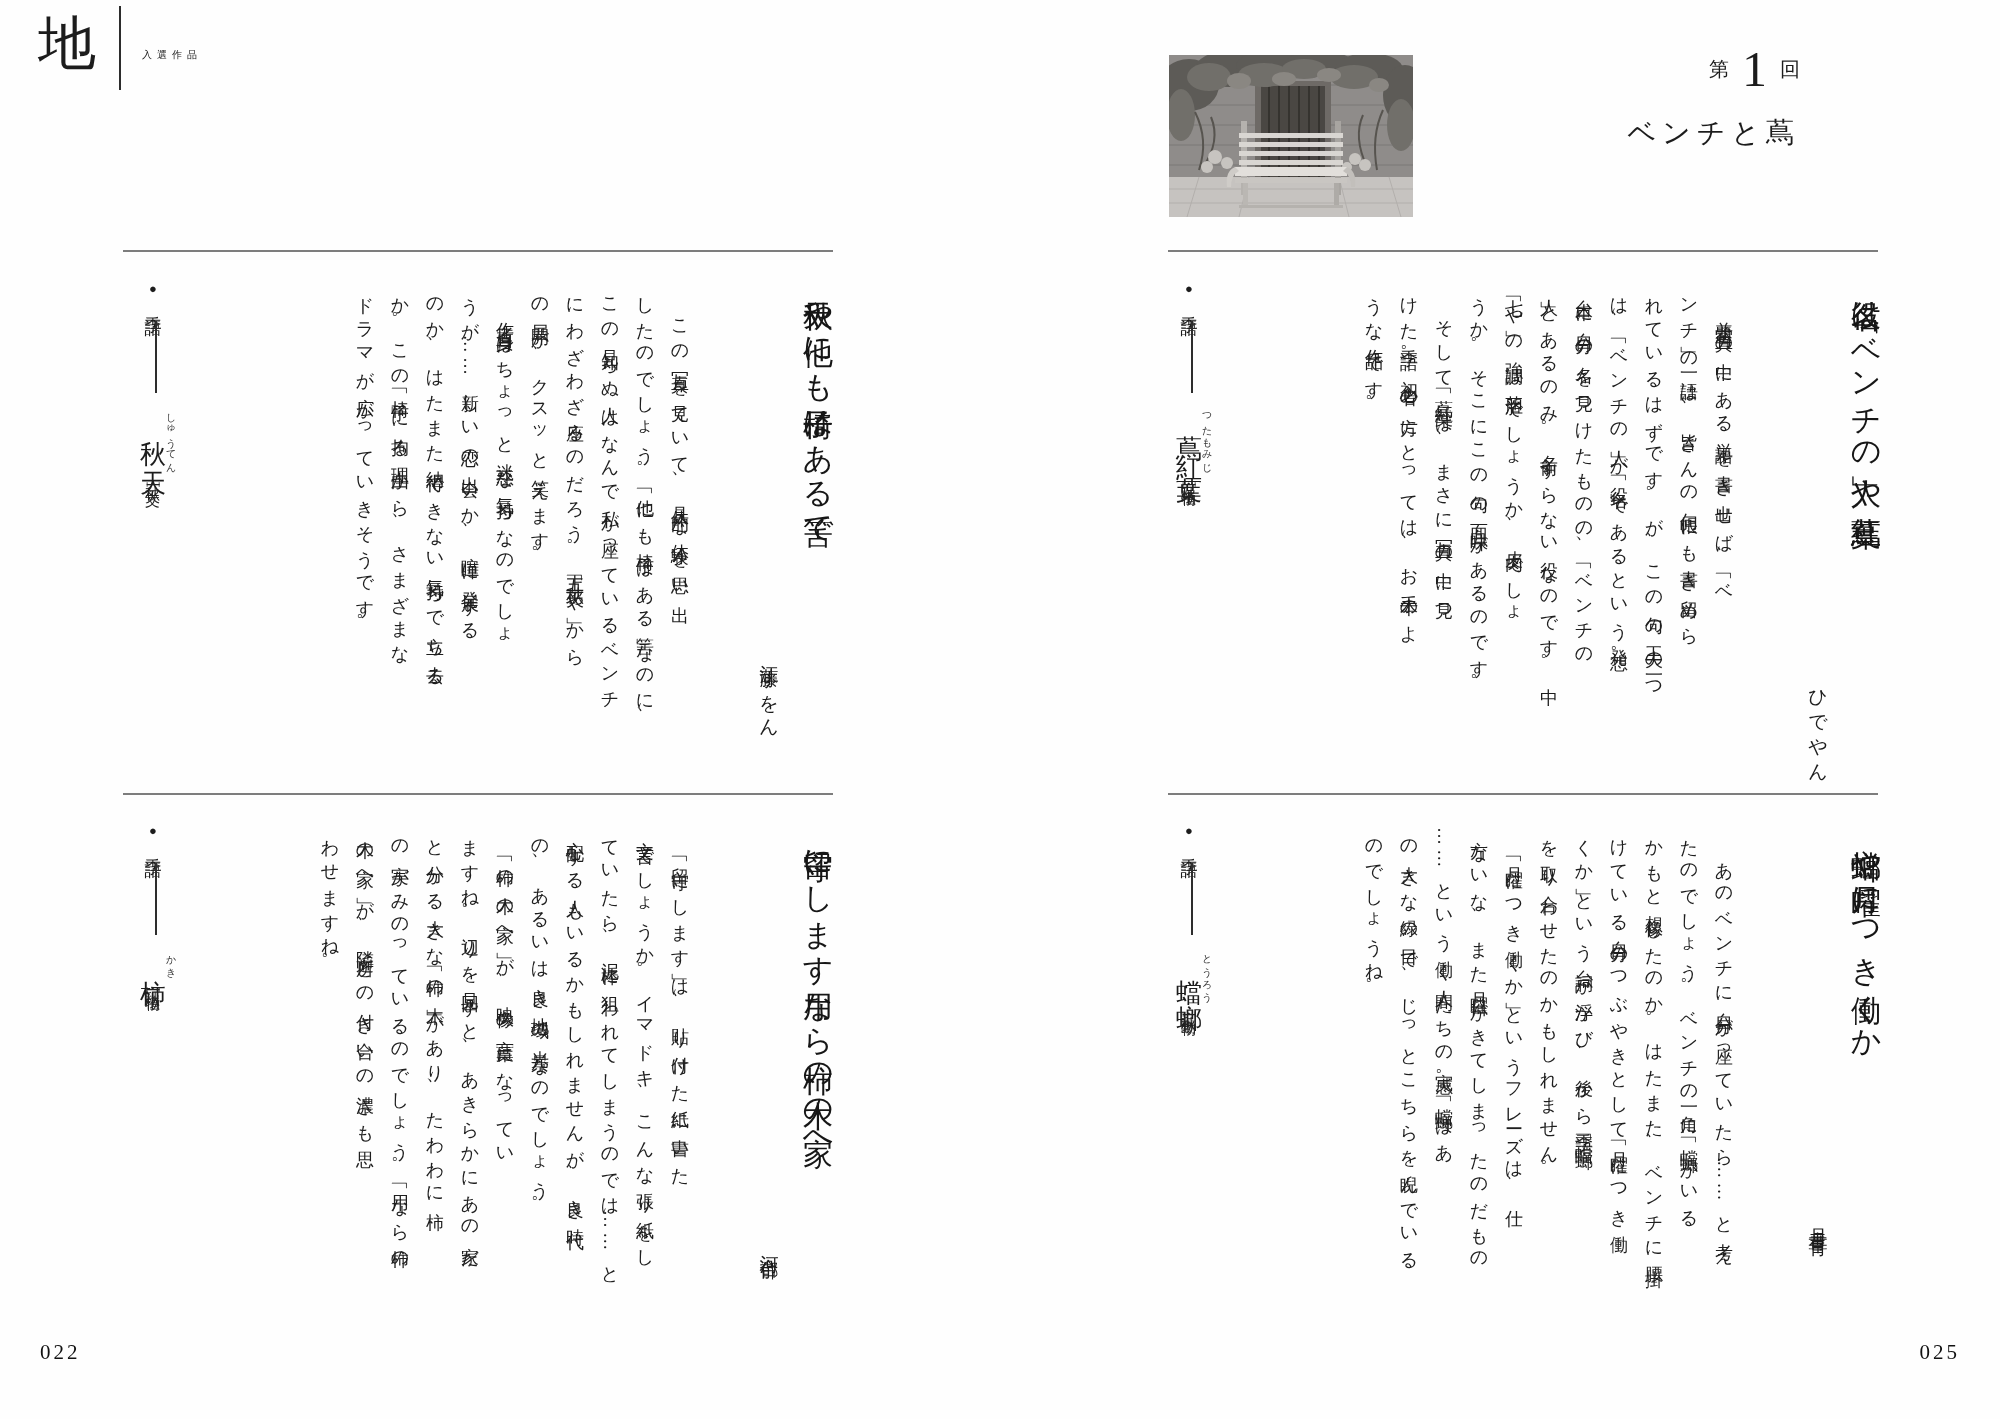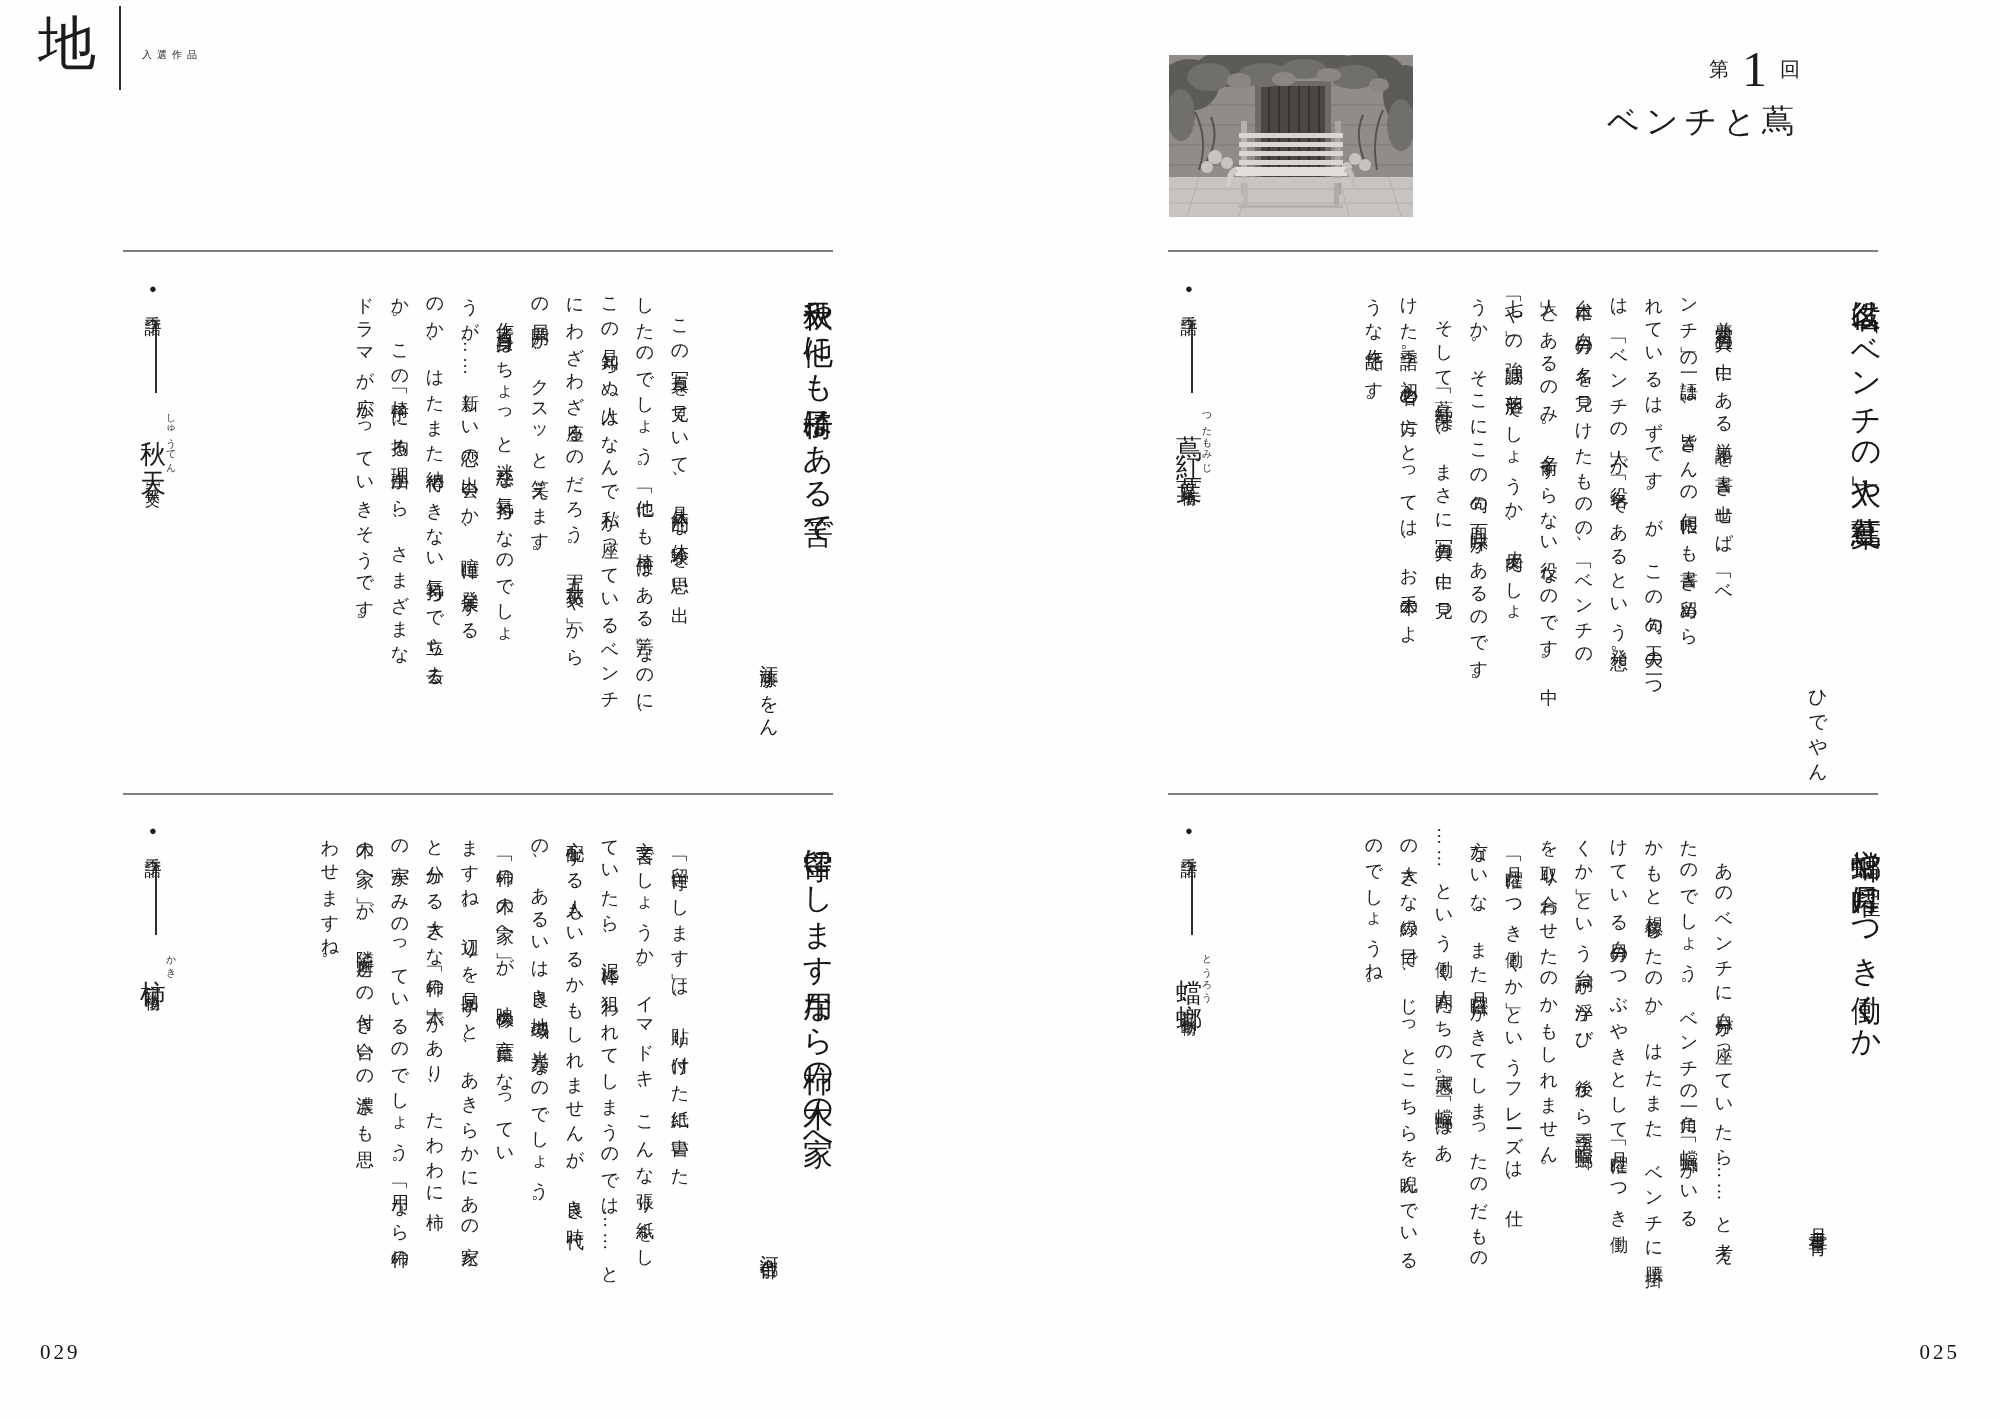--- a/index.html
+++ b/index.html
@@ -10,21 +10,21 @@
   }
   
   .corner-kanji{position:absolute;left:38px;top:12px;font-size:58px;line-height:1.1;font-weight:500;}
   .corner-divider{position:absolute;left:119px;top:6px;width:2px;height:84px;background:#2c2c2c;}
   .corner-label{position:absolute;left:142px;top:48px;font-size:10px;letter-spacing:5px;
     font-family:"Liberation Sans","DejaVu Sans",sans-serif;color:#222;}
   
   .chapter-no{position:absolute;right:200px;top:38px;display:flex;align-items:center;gap:13px;height:62px;}
   .chapter-no .small{font-size:20px;}
   .chapter-no .big{font-size:50px;line-height:1;}
-  .chapter-title{position:absolute;right:200px;top:100px;font-size:32px;letter-spacing:6px;}
+  .chapter-title{position:absolute;right:200px;top:114px;font-size:28px;letter-spacing:6px;}
   
   .photo{position:absolute;left:1169px;top:55px;width:244px;height:162px;}
   
   .rule{position:absolute;height:1.5px;background:#7d7d7d;width:710px;}
   .rule.r1{left:1168px;top:250px;}
   .rule.r2{left:1168px;top:793px;}
   .rule.l1{left:123px;top:250px;}
   .rule.l2{left:123px;top:793px;}
   
   .vt{writing-mode:vertical-rl;position:absolute;white-space:nowrap;}
@@ -228,14 +228,14 @@
     <div class="vcol">ますね。辺りを見回すと、あきらかにあの家だ</div>
     <div class="vcol">と分かる大きな「柿の木」があり、たわわに柿</div>
     <div class="vcol">の実がみのっているのでしょう。「用なら柿の</div>
     <div class="vcol">木の家へ」が、隣近所との付き合いの濃さも思</div>
     <div class="vcol">わせますね。</div>
   </div>
 <div class="kigo" style="left:116px;top:823px;">
   <span class="bullet">●</span><span class="klabel">季語</span><span class="kline"></span><ruby><span>柿</span><rt>かき</rt></ruby><span class="kcat">［秋・植物］</span>
 </div>
 
-<div class="pageno left">029</div>
+<div class="pageno left">022</div>
 <div class="pageno right">025</div>
 
 </body></html>

